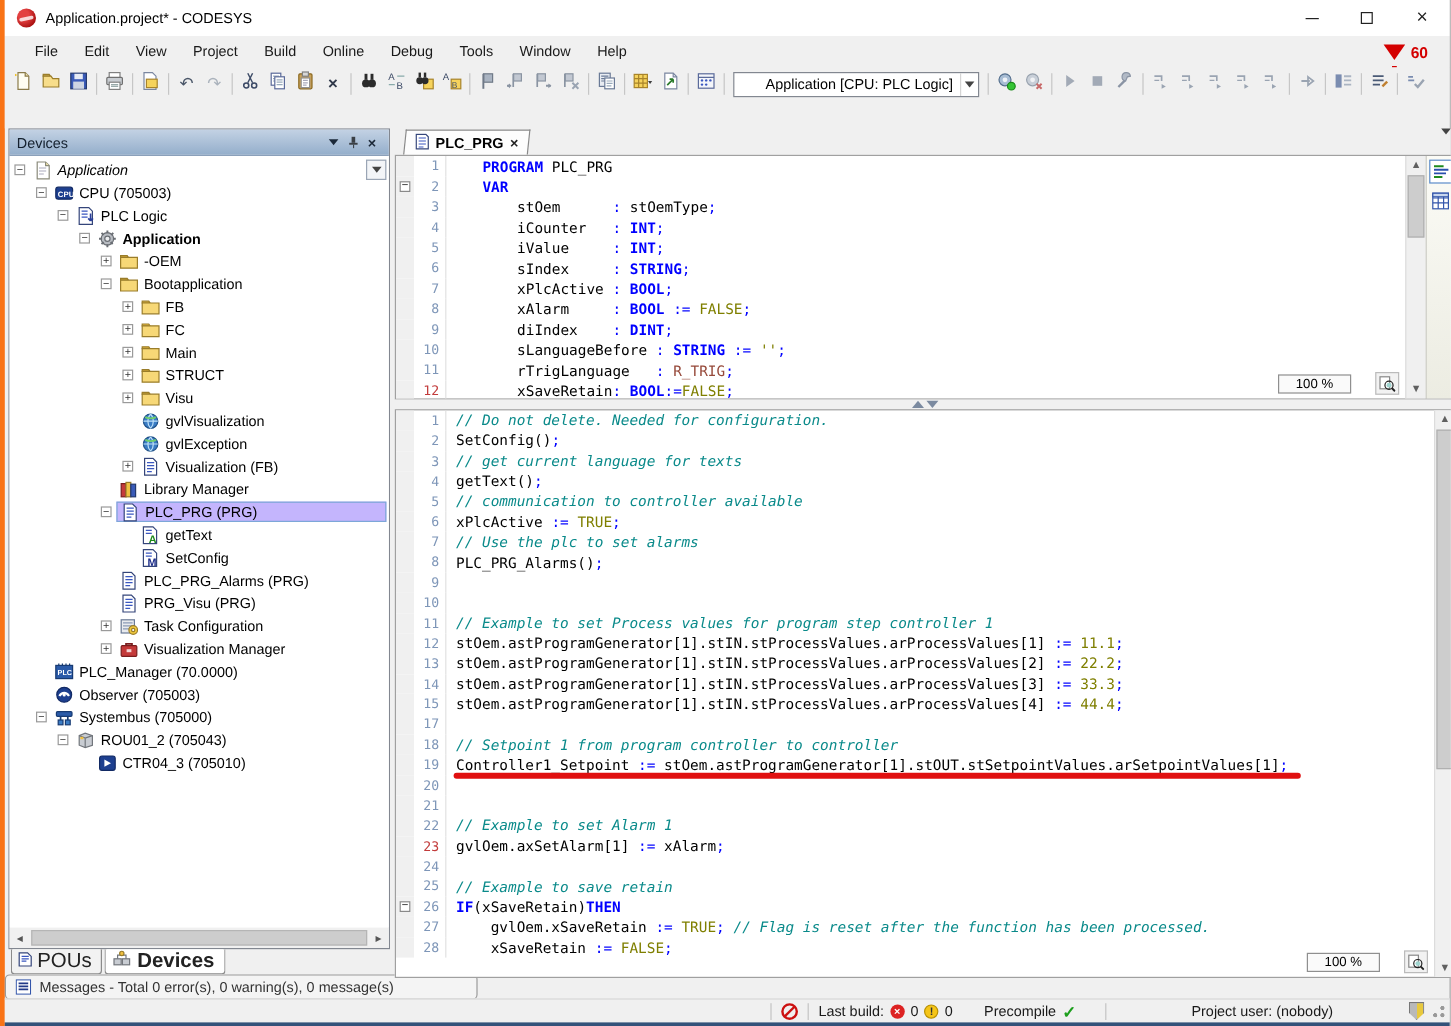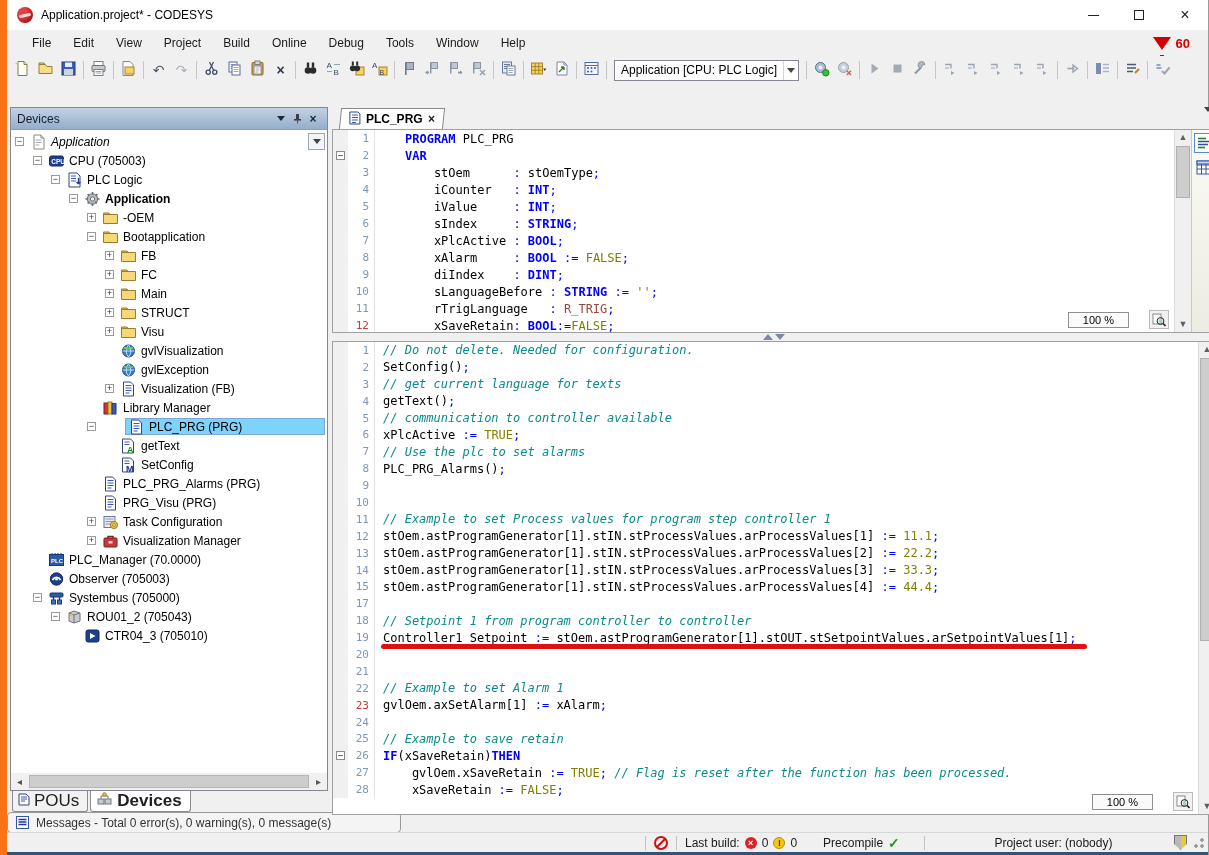--- a/index.html
+++ b/index.html
@@ -1,17 +1,17 @@
 <!DOCTYPE html>
 <html><head>
 <meta charset="utf-8">
 <style>
   * { margin:0; padding:0; box-sizing:border-box; }
   html,body { width:1209px; height:855px; overflow:hidden; font-family:"Liberation Sans",sans-serif; background:#fff; }
-  .window { position:relative; width:1209px; height:855px; background:#f0f0f0; border-left:7px solid #f97316; border-right:1px solid #9a9a9a; }
+  .window { position:relative; width:1209px; height:855px; background:#f0f0f0; border-left:4px solid #f97316; border-right:1px solid #9a9a9a; }
 
   
   .titlebar { position:absolute; left:0; top:0; width:100%; height:30px; background:#fff; display:flex; align-items:center; }
   .app-icon { width:16px; height:16px; margin:0 8px 0 10px; border-radius:50%;
     background:radial-gradient(circle at 35% 35%, #e34040 30%, #a80f0f 75%); position:relative; }
   .app-icon:after{ content:""; position:absolute; left:2px; top:7px; width:12px; height:3px; background:#fff; opacity:.8; border-radius:2px; transform:rotate(-12deg);}
   .title-text { font-size:12px; color:#000; }
   .win-controls { margin-left:auto; display:flex; height:30px; }
   .win-btn { width:46px; height:30px; display:flex; align-items:center; justify-content:center; font-size:13px; color:#222; }
   .win-btn.max span { display:block; width:10px; height:10px; border:1px solid #222; }
@@ -24,39 +24,39 @@
   .menu-right { margin-left:auto; display:flex; align-items:center; margin-right:18px; gap:5px; }
   .funnel { width:0; height:0; border-left:9px solid transparent; border-right:9px solid transparent; border-top:13px solid #d40000; position:relative; }
   .funnel:after { content:""; position:absolute; left:-2px; top:-3px; width:4px; height:9px; background:#d40000; transform:translateY(8px);}
   .badge-60 { color:#d40000; font-weight:bold; font-size:13px; }
 
   
   .toolbar { position:absolute; left:0; top:56px; width:100%; height:51px; background:#f0f0f0; }
   .toolbar-row { display:flex; align-items:center; height:28px; padding-left:4px; }
   .tb-btn { width:23px; height:24px; display:flex; align-items:center; justify-content:center; }
   .tb-sep { width:1px; height:18px; background:#c6c6c6; margin:0 3px; }
-  .tb-combo { display:flex; align-items:center; height:21px; border:1px solid #828790; background:#fff; margin:0 4px; }
+  .tb-combo { display:flex; align-items:center; height:21px; border:1px solid #828790; background:#fff; margin:0 4px;padding-left:20px; }
   .tb-combo-text { font-size:12px; padding:0 6px; white-space:nowrap; }
   .tb-combo-arrow { width:15px; height:100%; display:flex; align-items:center; justify-content:center; border-left:1px solid #d5d5d5; }
   .arr-down { width:0; height:0; border-left:4px solid transparent; border-right:4px solid transparent; border-top:5px solid #444; }
   .g { font-size:14px; line-height:17px; }
 
   
   .left-panel { position:absolute; left:3px; top:107px; width:318px; height:684px; background:#fff; border:1px solid #828790; }
   .panel-header { height:22px; background:linear-gradient(#c3d2e4,#94aecb); display:flex; align-items:center; padding:0 6px; border-bottom:1px solid #8ba0ba; }
   .panel-header-title { font-size:12px; color:#14202e; flex:1; }
   .ph-btn { width:16px; height:16px; display:flex; align-items:center; justify-content:center; color:#1b2838; font-weight:bold; font-size:12px; }
   .tree { position:absolute; left:0; top:22px; right:0; bottom:17px; overflow:hidden; background:#fff; padding-top:2px; }
   .tree-row { height:19px; display:flex; align-items:center; font-size:12px; color:#000; white-space:nowrap; }
   .tr-indent { flex:none; }
   .expander { flex:none; width:9px; height:9px; border:1px solid #9a9a9a; background:#fff; font-size:9px; line-height:7px; text-align:center; color:#333; margin-right:4px; }
   .exp-spacer { flex:none; width:13px; }
   .tr-icon { flex:none; width:17px; height:16px; margin-right:4px; }
   .tr-body { display:flex; align-items:center; height:17px; padding:0 2px; }
-  .tr-body.selected { background:#7dd3fc; border:1px solid #7da7d8; flex:1; margin-right:2px;margin-left:25px; }
+  .tr-body.selected { background:#c4b5fd; border:1px solid #7da7d8; flex:1; margin-right:2px; }
   .tree-combo-btn { position:absolute; right:2px; top:3px; width:17px; height:17px; border:1px solid #9aa5b5; background:#f3f5f8; display:flex; align-items:center; justify-content:center; }
   .hscroll { position:absolute; left:0; bottom:0; height:17px; right:0; background:#f0f0f0; display:flex; align-items:center; }
   .hs-arrow { width:17px; text-align:center; color:#555; font-size:10px; }
   .hs-thumb { flex:1; height:13px; background:#cdcdcd; border:1px solid #b5b5b5; margin:0 1px; }
 
   .bottom-tabs { position:absolute; left:3px; top:791px; height:21px; display:flex; gap:2px; padding-left:2px; }
   .btab { display:flex; align-items:center; gap:4px; font-size:17px; padding:2px 8px 2px 5px; border:1px solid #8b8b8b; border-top:none; border-radius:0 0 3px 3px; background:#f2f2f2; color:#222; }
   .btab.active { background:#fff; font-weight:bold; }
 
   .messages-bar { position:absolute; left:0; top:812px; width:394px; height:21px; border:1px solid #9a9a9a; border-radius:4px; background:#f4f4f4; display:flex; align-items:center; gap:7px; padding:0 8px; }

